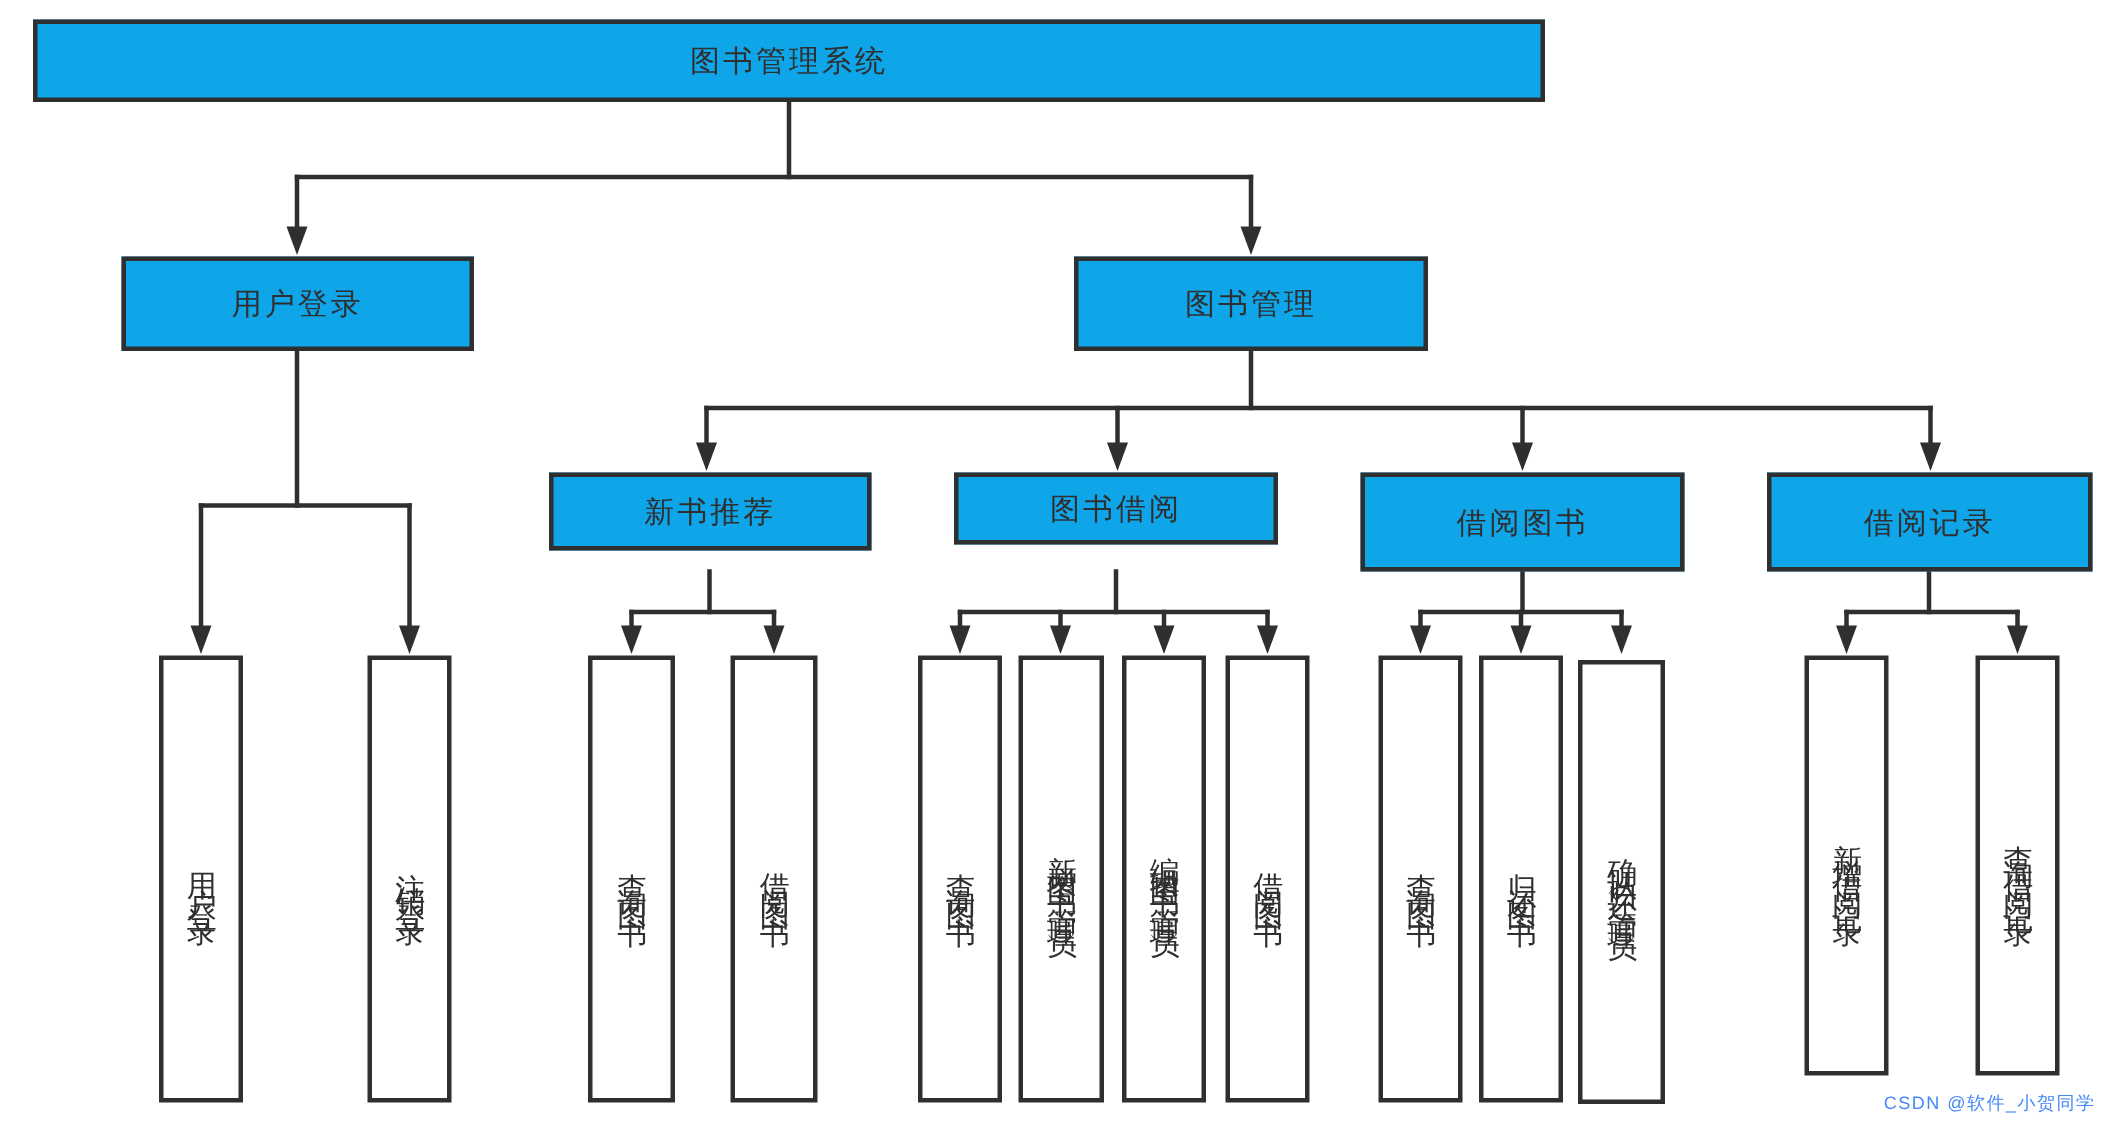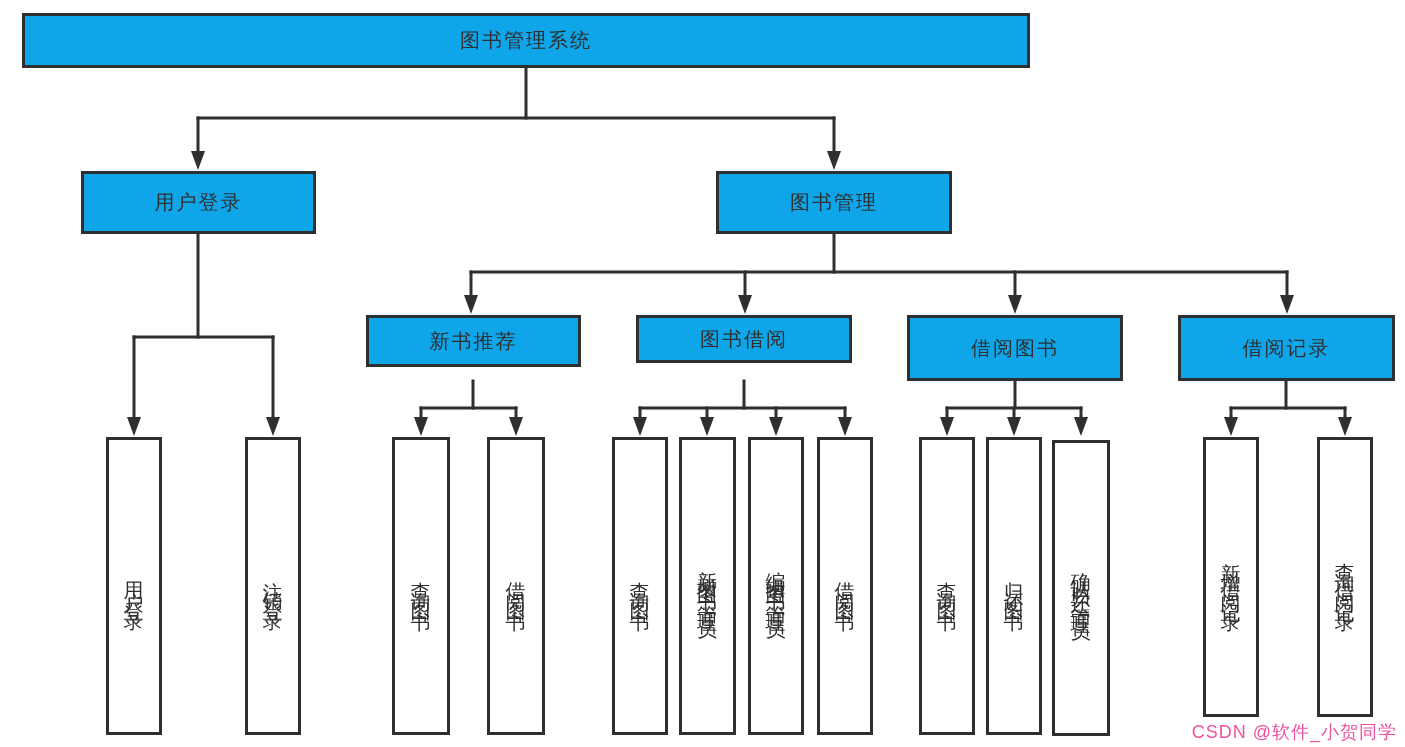--- a/index.html
+++ b/index.html
@@ -72,22 +72,22 @@
   #l-cb-query    { left: 919px;  top: 437px; width: 56px; height: 298px; }
   #l-cb-return   { left: 986px;  top: 437px; width: 56px; height: 298px; }
   #l-cb-confirm  { left: 1052px; top: 440px; width: 58px; height: 296px; }
   #l-br-add      { left: 1203px; top: 437px; width: 56px; height: 280px; }
   #l-br-query    { left: 1317px; top: 437px; width: 56px; height: 280px; }
 
   .watermark {
     position: absolute;
     right: 8px;
     bottom: 3px;
-    font-size: 18px;
-    color: #ec4899;
+    font-size: 12px;
+    color: #3b82f6;
     letter-spacing: 1px;
     z-index: 5;
     opacity: 0.95;
   }
 </style>
 </head>
 <body>
 
 <div class="stage">
 

